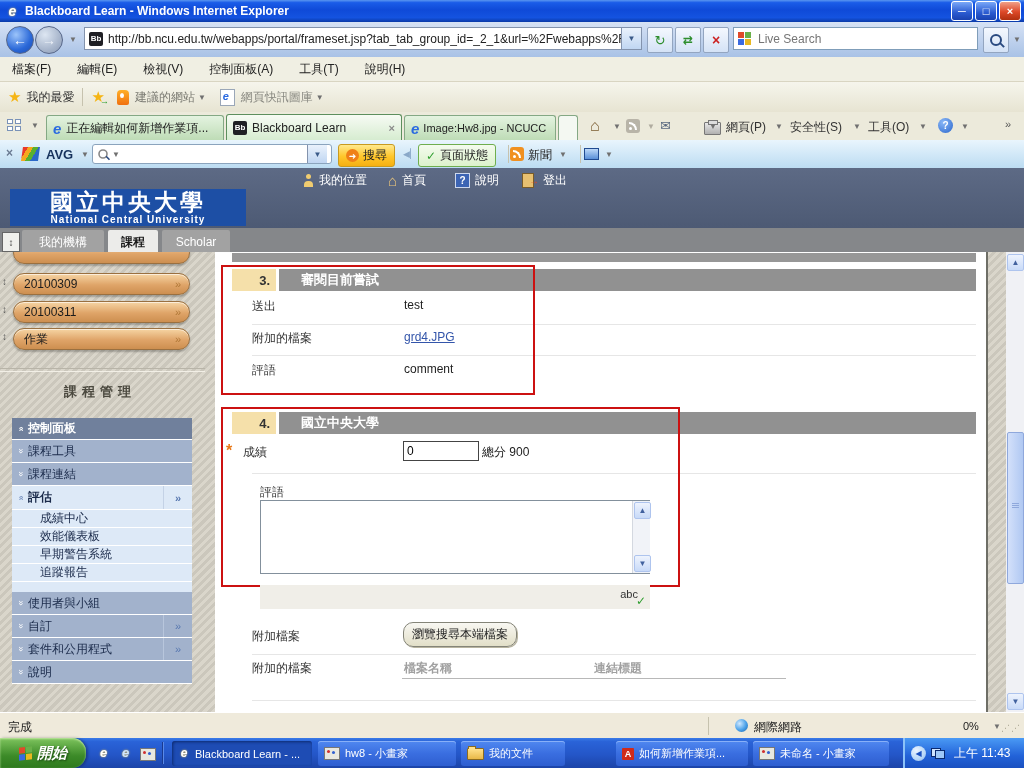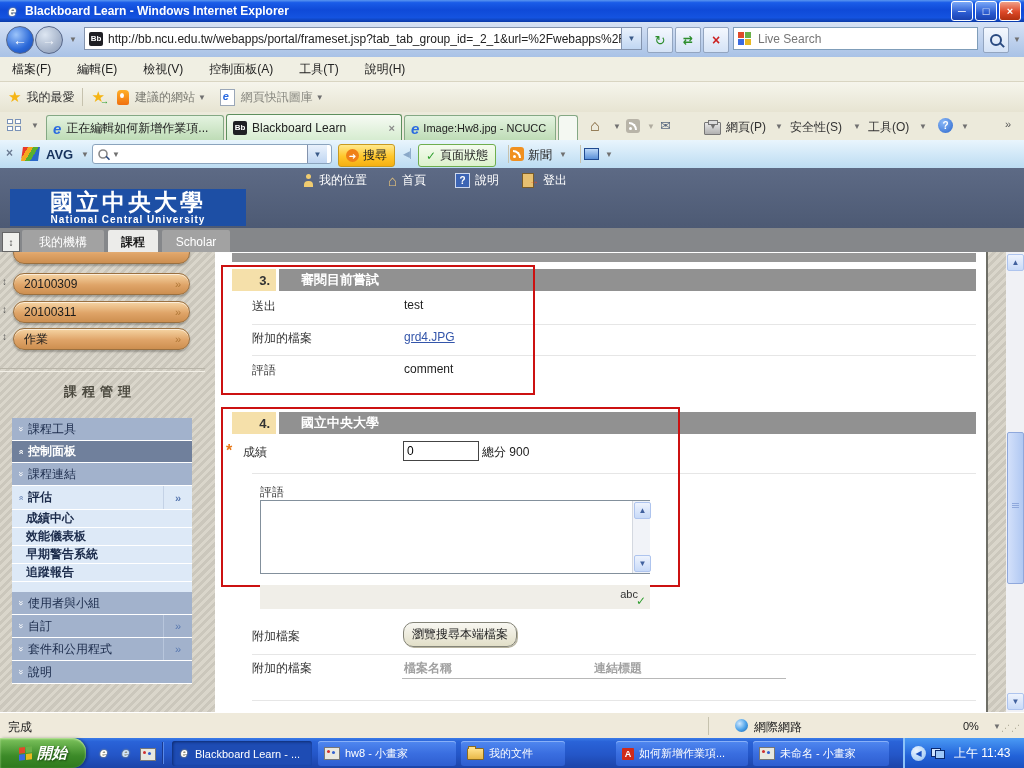--- a/index.html
+++ b/index.html
@@ -96,21 +96,21 @@
   .sidebar{left:0;top:0;width:215px;height:460px;overflow:hidden}
   .pill{position:absolute;left:13px;width:177px;height:22px;border-radius:11px;background:linear-gradient(180deg,#f6d5a4,#dfa468 55%,#cd8f50);border:1px solid #9a7040;box-shadow:0 2px 2px rgba(0,0,0,.25),inset 0 1px 0 rgba(255,255,255,.6);display:flex;align-items:center;padding:0 10px;box-sizing:border-box;font-size:12px;color:#1c1c1c}
   .pillchev{margin-left:auto;color:#b07838;font-size:11px;letter-spacing:-2px}
   .handle{position:absolute;left:2px;font-size:10px;color:#555}
   .cm-title{position:absolute;left:0;width:200px;text-align:center;font-size:13px;font-weight:bold;color:#4c4a40;letter-spacing:5px}
   .cp{position:absolute;left:12px;width:180px}
   .cprow{display:flex;align-items:center;font-size:12px;color:#1a2a4a;border-bottom:1px solid #fff;padding-left:6px;box-sizing:border-box}
   .cp-head{background:#70809c;color:#fff;font-weight:bold;height:22px}
   .cp-mid{background:#a2b2cc;height:23px}
   .cp-lite{background:#dde9f7;height:24px;font-weight:bold}
-  .cp-sub{background:#dde9f7;height:18px;padding-left:14px;font-weight:bold}
+  .cp-sub{background:#dde9f7;height:18px;padding-left:28px;font-weight:normal}
   .cp-pad{background:#dde9f7;height:10px}
   .chev{font-size:9px;margin-right:5px;display:inline-block}
   .chevup{transform:rotate(-90deg)}
   .chevdn{transform:rotate(90deg)}
   .cp-more{margin-left:auto;width:28px;align-self:stretch;border-left:1px solid #c4d2e6;display:flex;align-items:center;justify-content:center;color:#5878b0;font-size:11px}
 
   .main{left:215px;top:0;width:771px;height:460px;background:#fff}
   .sechead-num{position:absolute;width:44px;height:22px;background:#f5e0aa;font-size:13px;font-weight:bold;color:#333;display:flex;align-items:center;justify-content:flex-end;padding-right:6px;box-sizing:border-box}
   .sechead-bar{position:absolute;height:22px;background:#919191;color:#fff;font-size:13px;font-weight:bold;display:flex;align-items:center;padding-left:22px;box-sizing:border-box}
   .flabel{position:absolute;font-size:12px;color:#333}
@@ -335,27 +335,27 @@
       </div>
       <span class="handle" style="top:79px">↕</span>
       <div class="pill" style="top:76px">
         <span>作業</span>
         <span class="pillchev">»</span>
       </div>
       <div class="abs" style="left:0;top:116px;width:205px;height:2px;border-top:1px solid #b8b4a8;border-bottom:1px solid #f2efe6"></div>
       <div class="cm-title" style="top:131px">課程管理</div>
 
       <div class="cp" style="top:166px">
+        <div class="cprow cp-head">
+          <span class="chev chevup">»</span>
+          <span>控制面板</span>
+        </div>
         <div class="cprow cp-mid">
           <span class="chev chevdn" style="color:#fff">»</span>
           <span>課程工具</span>
-        </div>
-        <div class="cprow cp-head">
-          <span class="chev chevup">»</span>
-          <span>控制面板</span>
         </div>
         <div class="cprow cp-mid">
           <span class="chev chevdn" style="color:#fff">»</span>
           <span>課程連結</span>
         </div>
         <div class="cprow cp-lite">
           <span class="chev chevup" style="color:#7a94c0">»</span>
           <span>評估</span>
           <span class="cp-more">»</span>
         </div>

